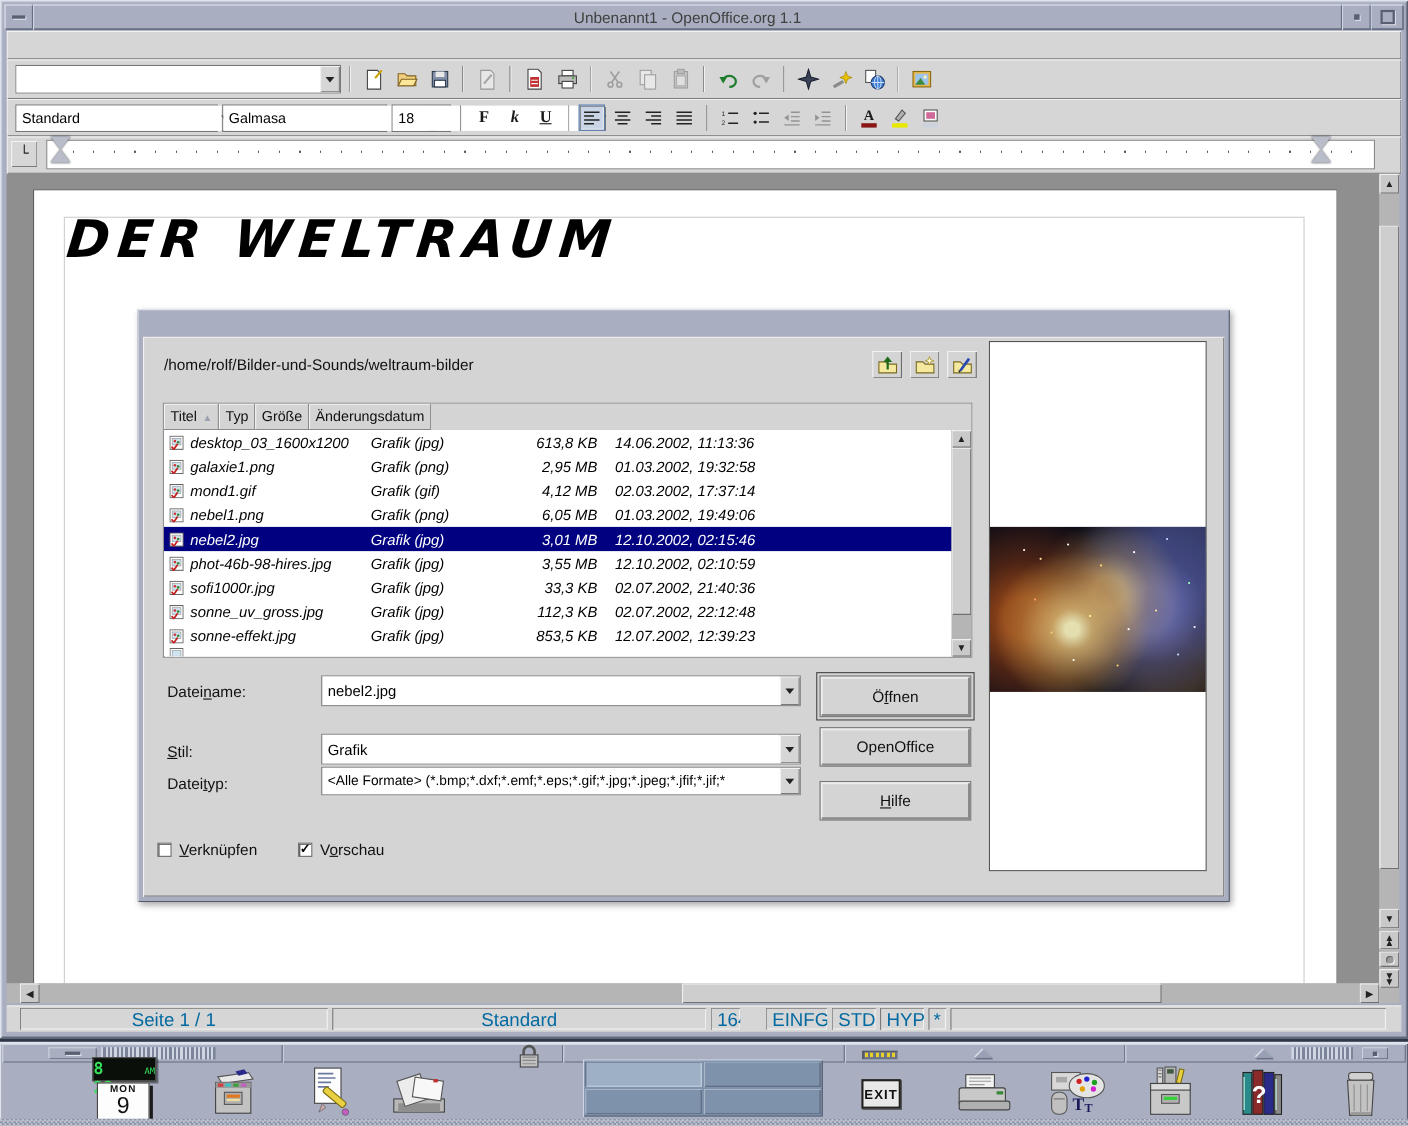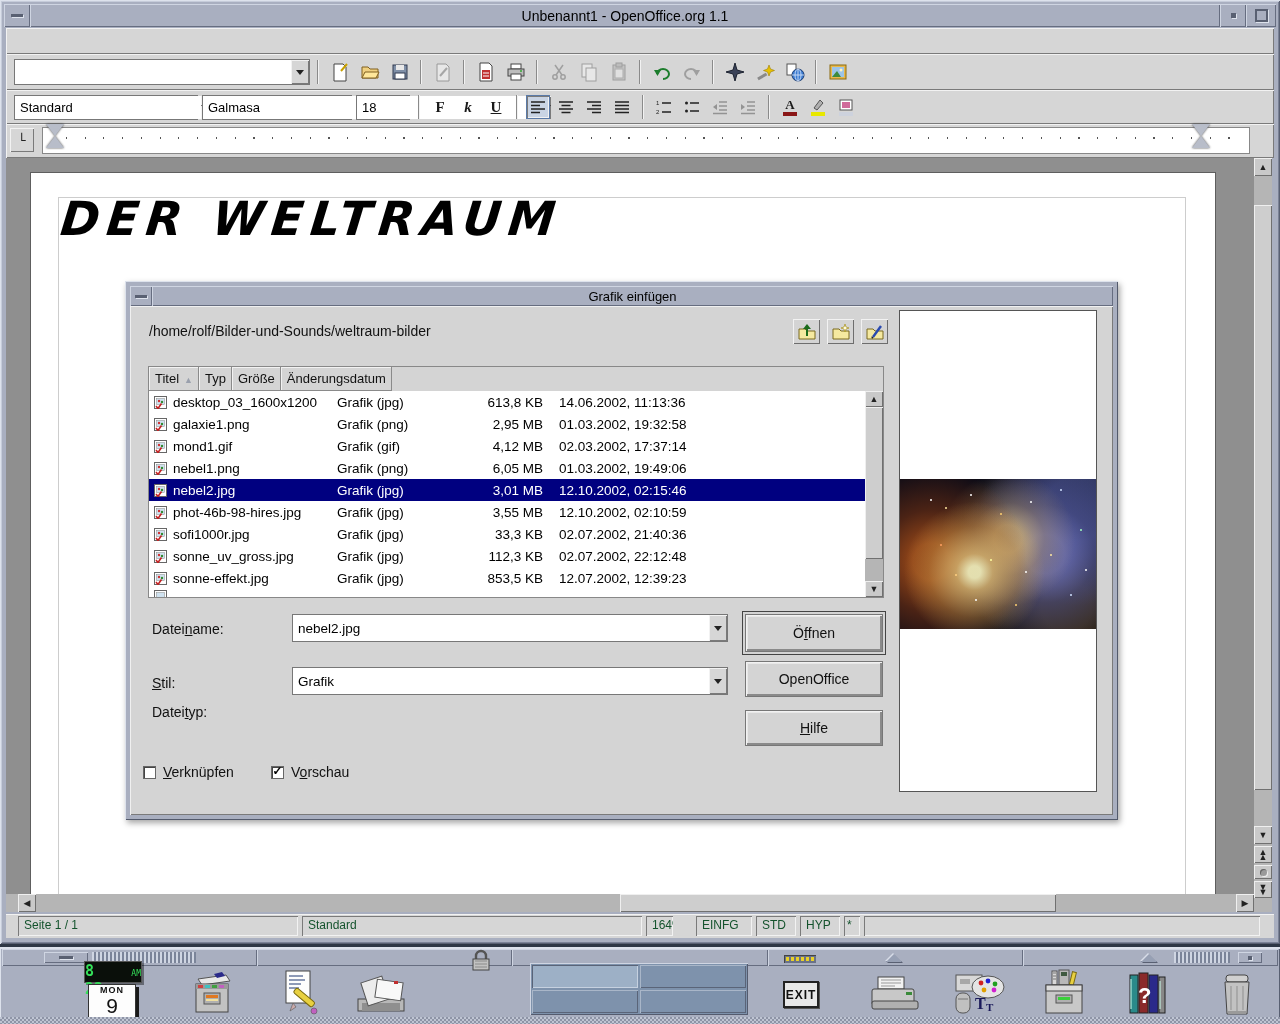--- a/index.html
+++ b/index.html
@@ -8,21 +8,21 @@
   .abs { position:absolute; }
 
   
   #window { position:absolute; left:0; top:0; width:1280px; height:944px; background:#a9afc0;
     box-shadow: inset 1px 1px 0 #dde2ec, inset -1px -1px 0 #596072, inset 2px 2px 0 #c6ccda, inset -2px -2px 0 #7b8296; }
   .titlebar { position:absolute; left:4px; top:4px; width:1272px; height:23px; background:#a9afc0; display:flex; align-items:stretch;
     box-shadow: inset 1px 1px 0 #cfd5e2, inset -1px -1px 0 #666d80; }
   .tb-box { width:26px; display:flex; align-items:center; justify-content:center;
     box-shadow: inset 1px 1px 0 #cfd5e2, inset -1px -1px 0 #666d80; }
   .tb-dash { width:12px; height:3px; background:#596072; box-shadow:1px 1px 0 #dde2ec; }
-  .tb-title { flex:1; display:flex; align-items:center; justify-content:center; font-size:14px; color:#000000;
+  .tb-title { flex:1; display:flex; align-items:center; justify-content:center; font-size:14px; color:#404040;
     box-shadow: inset 1px 1px 0 #cfd5e2, inset -1px -1px 0 #666d80; }
   .tb-dot { width:5px; height:5px; background:#596072; box-shadow:1px 1px 0 #dde2ec; }
   .tb-max { width:13px; height:13px; border:2px solid #596072; box-shadow:1px 1px 0 #dde2ec; }
   .tb-box.wide { width:30px; }
 
   
   .bar { position:absolute; left:6px; width:1268px; background:#d6d6d6; box-shadow: inset 1px 1px 0 #f2f2f2, inset -1px -1px 0 #7a7a7a; }
   .menubar { top:28px; height:26px; display:flex; align-items:center; padding-left:10px; gap:2px; }
   .menu-item { padding:3px 10px; font-size:14px; color:#000; }
 
@@ -66,43 +66,43 @@
   
   .sb-btn { background:#c9c9c9; box-shadow: inset 1px 1px 0 #efefef, inset -1px -1px 0 #707070; display:flex; align-items:center; justify-content:center; font-size:9px; color:#222; line-height:1; }
   .vscroll { position:absolute; left:1254px; top:158px; width:18px; height:754px; background:#b5b5b5; }
   .vthumb { position:absolute; left:0; top:47px; width:18px; height:585px; background:#cecece; box-shadow: inset 1px 1px 0 #efefef, inset -1px -1px 0 #707070; }
   .hscroll { position:absolute; left:6px; top:894px; width:1248px; height:18px; background:#b5b5b5; }
   .hthumb { position:absolute; left:614px; top:0; width:436px; height:18px; background:#cecece; box-shadow: inset 1px 1px 0 #efefef, inset -1px -1px 0 #707070; }
   .nav-dot { width:7px; height:7px; border-radius:50%; background:#9a9a9a; box-shadow: inset 1px 1px 0 #666, 1px 1px 0 #eee; }
 
   
   .statusbar { position:absolute; left:6px; top:914px; width:1268px; height:24px; background:#d6d6d6; box-shadow: inset 0 1px 0 #f2f2f2; }
-  .st-cell { position:absolute; top:2px; height:20px; font-size:12px; color:#14532d; padding:2px 6px;
-    box-shadow: inset 1px 1px 0 #7a7a7a, inset -1px -1px 0 #f2f2f2; white-space:nowrap; overflow:hidden;}
+  .st-cell { position:absolute; top:2px; height:20px; font-size:17px; color:#0369a1; padding:2px 6px;
+    box-shadow: inset 1px 1px 0 #7a7a7a, inset -1px -1px 0 #f2f2f2; white-space:nowrap; overflow:hidden;text-align:center;}
 
   
   #dialog { position:absolute; left:125px; top:281px; width:993px; height:539px; background:#a9afc0;
     box-shadow: inset 1px 1px 0 #dde2ec, inset -1px -1px 0 #535a6c, 2px 3px 6px rgba(0,0,0,.35); }
   .dlg-title { position:absolute; left:5px; top:5px; right:5px; height:20px; background:#a9afc0; display:flex; align-items:stretch;
     box-shadow: inset 1px 1px 0 #cfd5e2, inset -1px -1px 0 #666d80; }
   .dlg-title .tb-title { font-size:13px; }
   .dlg-title .tb-box { width:22px; }
   .dlg-body { position:absolute; left:5px; top:25px; right:5px; bottom:5px; background:#d4d4d4;
     box-shadow: inset 1px 1px 0 #f0f0f0, inset -1px -1px 0 #7a7a7a; }
   .dlg-path { position:absolute; left:24px; top:42px; font-size:14px; color:#111; }
   .dlg-toolbtn { position:absolute; width:27px; height:25px; background:#d4d4d4; box-shadow: inset 1px 1px 0 #f2f2f2, inset -1px -1px 0 #6d6d6d; display:flex; align-items:center; justify-content:center; }
 
   .filetable { position:absolute; left:23px; top:85px; width:736px; height:232px; border:1px solid #888;
     box-shadow: inset 1px 1px 0 #555; background:#fff; overflow:hidden; }
   .ft-header { display:flex; height:24px; background:#d4d4d4; }
   .ft-h { font-size:13px; color:#111; padding:4px 6px; box-shadow: inset -1px 0 0 #8a8a8a, inset 0 -1px 0 #8a8a8a, inset 1px 1px 0 #f2f2f2; white-space:nowrap; overflow:hidden;}
   .sort-arrow { display:none; font-size:9px; color:#9aa0ad; margin-left:5px; }
   .ft-h.sorted .sort-arrow { display:inline; }
   .ft-body { position:relative; background:#fff; height:206px; width:718px; }
-  .ft-row { display:flex; height:22px; align-items:center; font-size:13.5px; color:#000; }
+  .ft-row { display:flex; height:22px; align-items:center; font-size:13.5px; color:#000;font-style:italic; }
   .ft-row.selected { background:#000080; color:#fff; }
   .ft-c { padding:0 6px; white-space:nowrap; overflow:hidden; }
   .c-name { width:182px; display:flex; align-items:center; gap:6px; padding-left:5px;}
   .c-type { width:140px; }
   .c-size { width:78px; text-align:right; }
   .c-date { width:318px; padding-left:10px; }
   .ft-vscroll { position:absolute; right:0; top:24px; width:18px; height:206px; background:#b5b5b5; }
   .ftv-thumb { position:absolute; left:0; top:16px; width:18px; height:152px; background:#cecece; box-shadow: inset 1px 1px 0 #efefef, inset -1px -1px 0 #707070; }
   .partial-row { position:absolute; left:5px; top:198px; height:8px; overflow:hidden; }
 
@@ -476,26 +476,20 @@
     <div class="st-cell" style="left:640px;width:27px">164%</div>
     <div class="st-cell" style="left:690px;width:56px">EINFG</div>
     <div class="st-cell" style="left:750px;width:40px">STD</div>
     <div class="st-cell" style="left:794px;width:40px">HYP</div>
     <div class="st-cell" style="left:838px;width:16px;padding:2px 3px">*</div>
     <div class="st-cell" style="left:858px;width:396px"></div>
   </div>
 </div>
 
 <div id="dialog">
-  <div class="dlg-title">
-    <div class="tb-box">
-        <div class="tb-dash"></div>
-      </div>
-    <div class="tb-title">Grafik einfügen</div>
-  </div>
   <div class="dlg-body"></div>
 
   <div class="dlg-path">/home/rolf/Bilder-und-Sounds/weltraum-bilder</div>
 
   <div class="dlg-toolbtn" style="left:668px;top:38px">
     <svg width="20" height="20" viewBox="0 0 20 20">
         <path d="M2,17 V7 h6 l2,2 h8 v8 Z" fill="#f5e9a0" stroke="#7a6a20"></path>
         <path d="M10,14 V6" stroke="#1c6c1c" stroke-width="2"></path>
         <polygon points="6,7 14,7 10,2" fill="#1c6c1c"></polygon>
       </svg>
@@ -679,20 +673,26 @@
 
   <div class="dlg-label" style="top:394px"><u>S</u>til:</div>
   <div class="dlg-combo" style="top:386px;height:28px">
     <input value="Grafik" style="">
     <div class="combo-btn">
         <div class="tri-down"></div>
       </div>
   </div>
 
   <div class="dlg-label" style="top:423px">Datei<u>t</u>yp:</div>
+  <div class="dlg-combo" style="top:416px;height:26px">
+    <input style="font-size: 12.5px;" value="&lt;Alle Formate&gt; (*.bmp;*.dxf;*.emf;*.eps;*.gif;*.jpg;*.jpeg;*.jfif;*.jif;*">
+    <div class="combo-btn">
+        <div class="tri-down"></div>
+      </div>
+  </div>
 
   <div class="dlg-btn default" style="top:333px;height:38px">Ö<u>f</u>fnen</div>
   <div class="dlg-btn" style="top:380px">OpenOffice</div>
   <div class="dlg-btn" style="top:429px"><u>H</u>ilfe</div>
 
   <div class="dlg-check" style="left: 18px;">
       <span class="cb-box"></span>
       <span class="cb-label"><u>V</u>erknüpfen</span>
     </div>
     <div class="dlg-check checked" style="left: 146px;">

